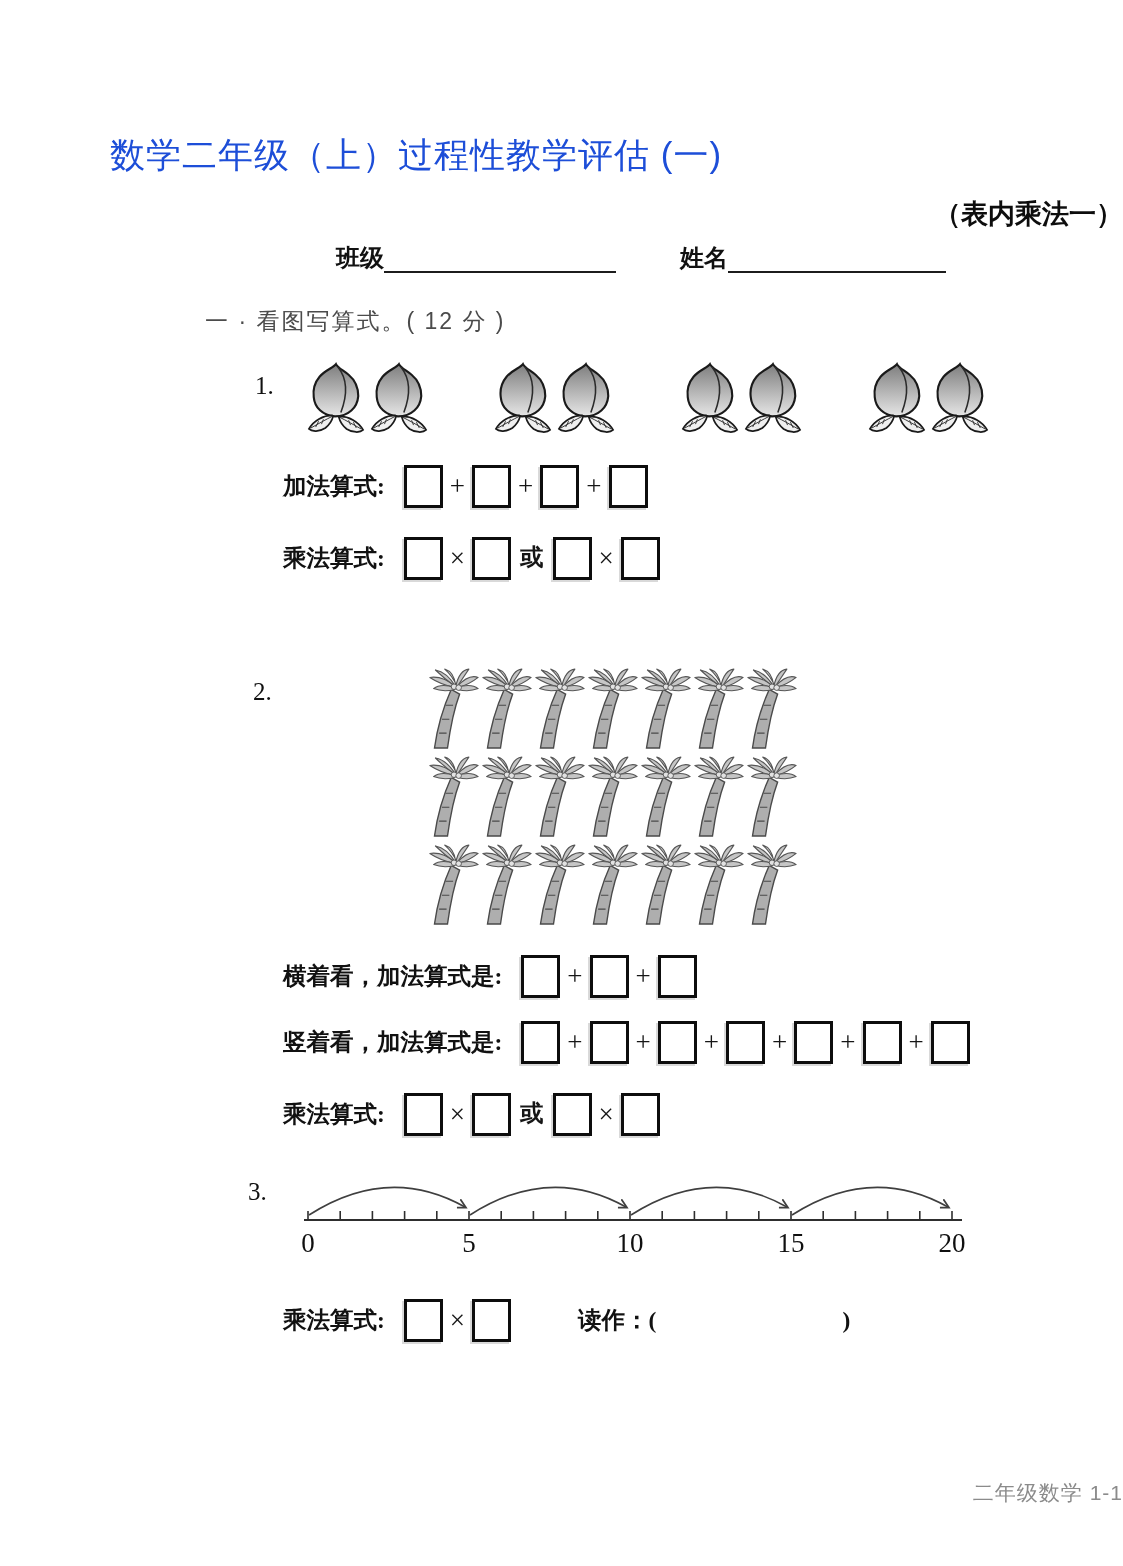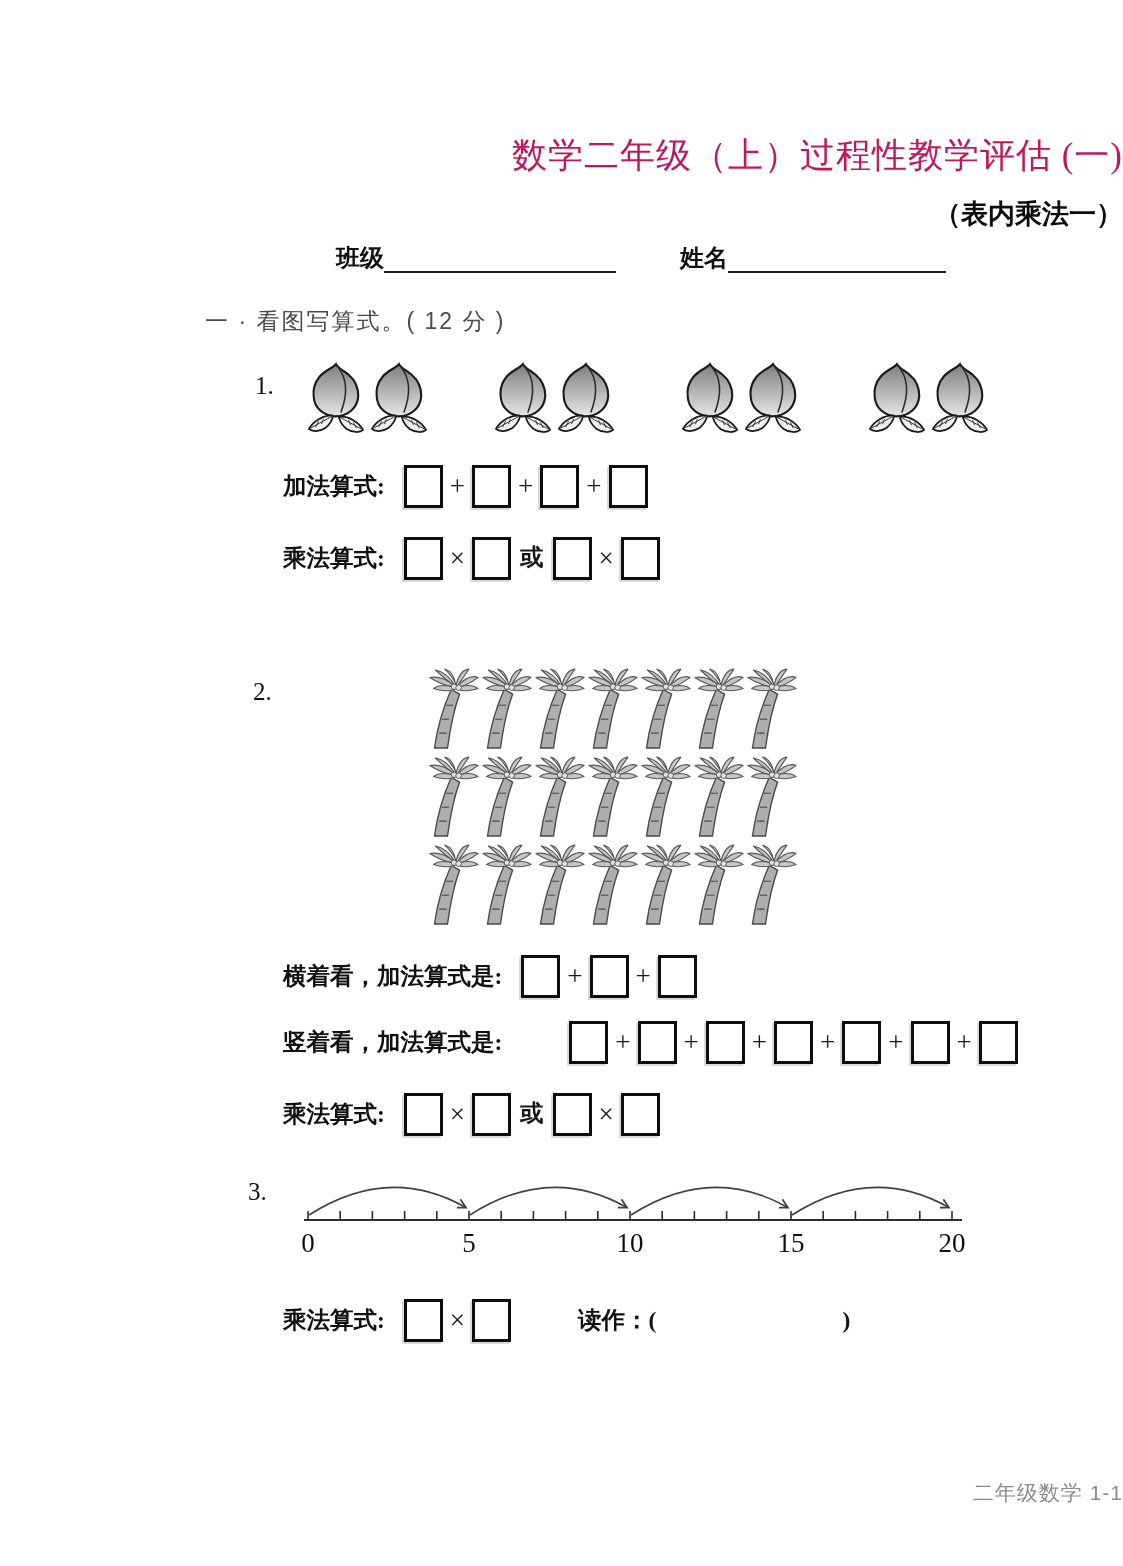--- a/index.html
+++ b/index.html
@@ -8,25 +8,25 @@
     width:1123px; height:1566px;
     font-family:"Liberation Serif", serif;
     color:#111;
     overflow:hidden;
   }
   .abs { position:absolute; }
 
   
   .title {
     left:110px; right:0; top:132px;
-    text-align:right;
-    font-family:Liberation Serif, serif;
+    text-align:left;
+    font-family:Liberation Sans, sans-serif;
     font-weight:400;
     font-size:35px;
-    color:#be185d;
+    color:#1d4ed8;
     letter-spacing:1px;
   }
   .subtitle {
     left:110px; right:0; top:196px;
     text-align:right;
     font-weight:700;
     font-size:27px;
     color:#0d0d0d;
   }
   .fields { top:241px; left:300px; display:flex; align-items:center; height:34px;margin-left:36px; }
@@ -274,21 +274,21 @@
 <div class="abs eq-row" style="left:283px; top:946px;margin-top:8px;">
   <span class="eq-label">横着看，加法算式是:</span>
   <span class="eq-tokens">
       <span class="abox"></span>
       <span class="op">+</span>
       <span class="abox"></span>
       <span class="op">+</span>
       <span class="abox"></span>
     </span>
 </div>
-<div class="abs eq-row" style="left:283px; top:1020px;gap:48px;">
+<div class="abs eq-row" style="left:283px; top:1020px;">
   <span class="eq-label">竖着看，加法算式是:</span>
   <span class="eq-tokens">
       <span class="abox"></span>
       <span class="op">+</span>
       <span class="abox"></span>
       <span class="op">+</span>
       <span class="abox"></span>
       <span class="op">+</span>
       <span class="abox"></span>
       <span class="op">+</span>

